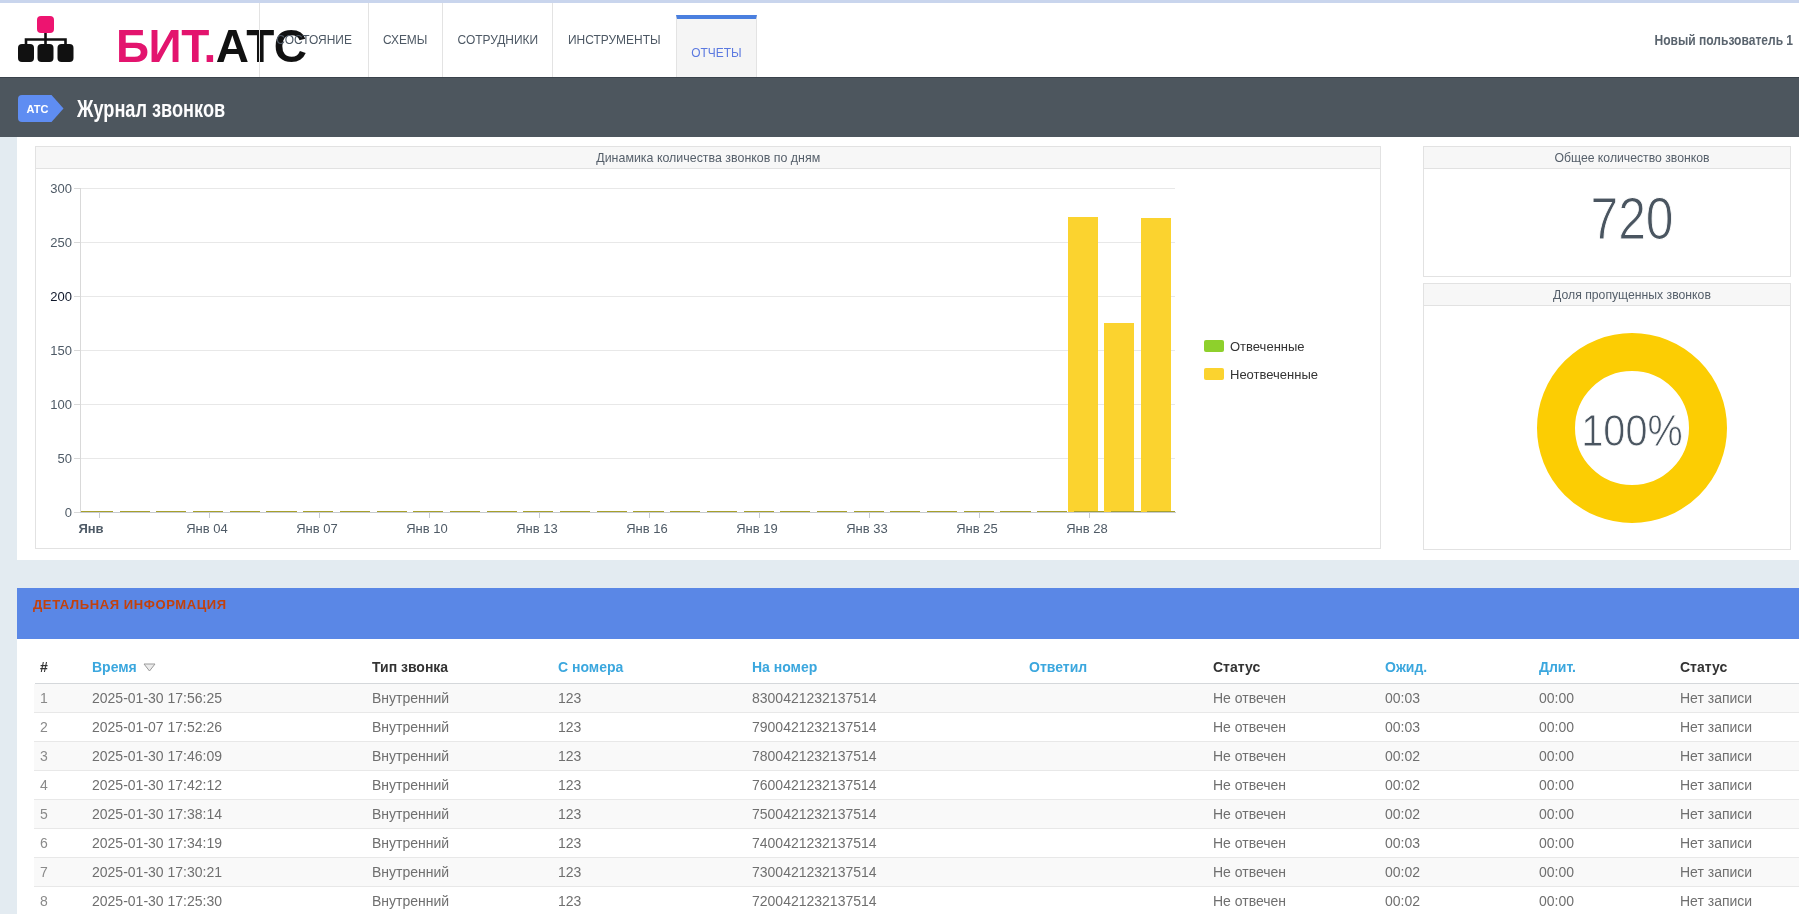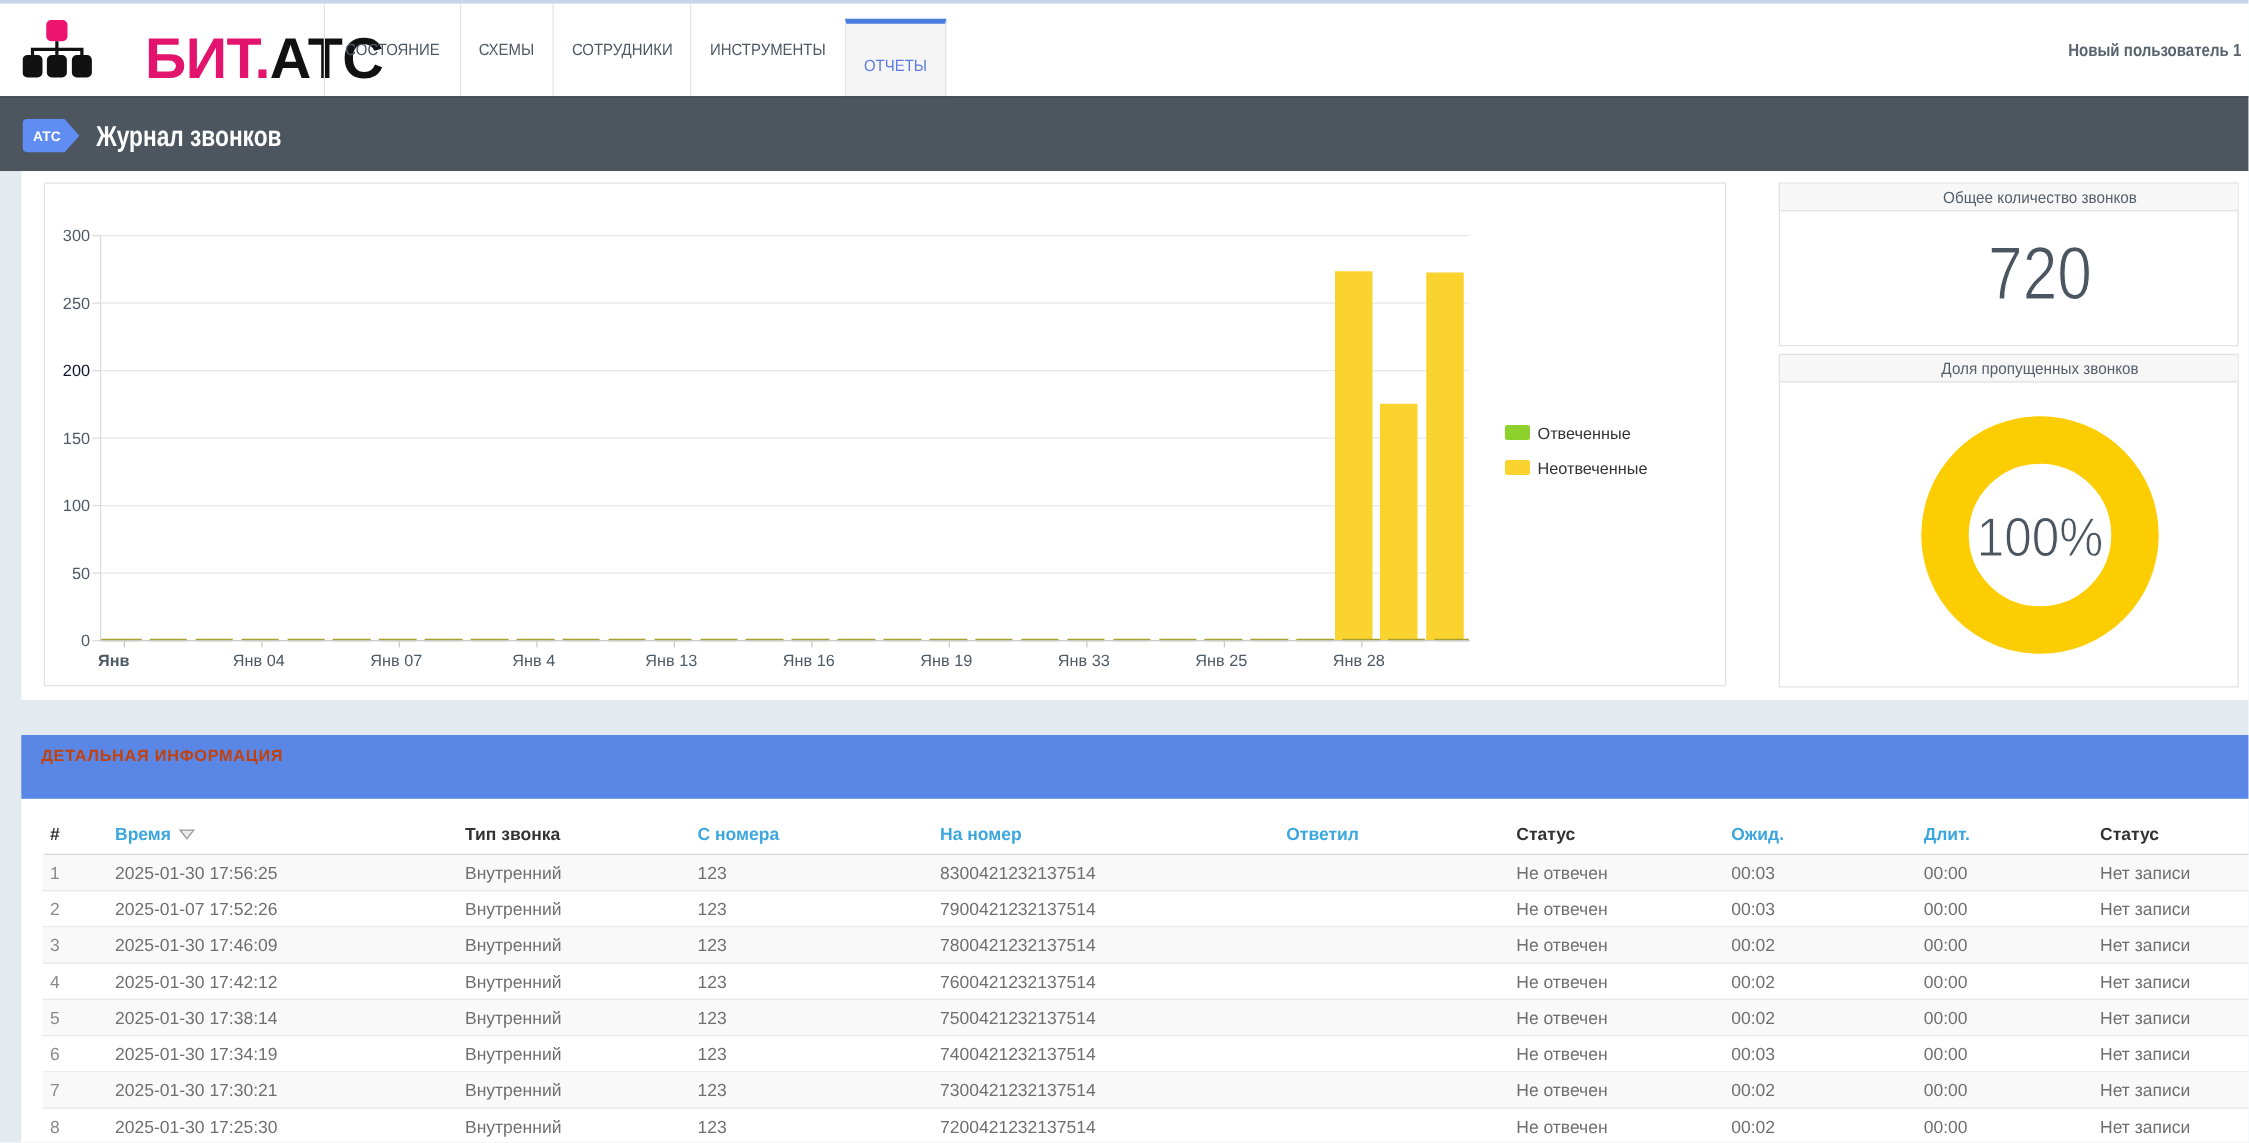--- a/index.html
+++ b/index.html
@@ -41,20 +41,21 @@
     <path d="M4 0 H33.5 L45.5 13.5 L33.5 27 H4 A4 4 0 0 1 0 23 V4 A4 4 0 0 1 4 0 Z" fill="#5f8df2"></path>
     <text x="19.5" y="17.5" font-size="11" font-weight="bold" fill="#fff" text-anchor="middle" font-family="Liberation Sans, sans-serif">АТС</text>
   </svg>
   <div class="abs" style="left:77px;top:96px;font-size:23px;font-weight:700;color:#fdfdfe;transform:scaleX(0.79);transform-origin:0 0;">Журнал звонков</div>
 
   <div class="abs" style="left:0;top:137px;width:1799px;height:777px;background:#e3ebf1;"></div>
 
   <div class="abs" style="left:17px;top:137px;width:1782px;height:423px;background:#fff;"></div>
 
   <div class="abs" style="left:35px;top:146px;width:1346px;height:403px;border:1px solid #e2e2e2;background:#fff;"></div>
+  <div class="abs" style="left:36px;top:147px;width:1344px;height:22px;background:#f7f7f7;border-bottom:1px solid #e2e2e2;line-height:21px;text-align:center;font-size:13px;color:#555f6a;"><span style="display:inline-block;transform:scaleX(0.955);">Динамика количества звонков по дням</span></div>
 
   <div class="abs" style="left:80px;top:188px;width:1095px;height:1px;background:#e8e8e8;"></div>
   <div class="abs" style="left:80px;top:242px;width:1095px;height:1px;background:#e8e8e8;"></div>
   <div class="abs" style="left:80px;top:296px;width:1095px;height:1px;background:#e8e8e8;"></div>
   <div class="abs" style="left:80px;top:350px;width:1095px;height:1px;background:#e8e8e8;"></div>
   <div class="abs" style="left:80px;top:404px;width:1095px;height:1px;background:#e8e8e8;"></div>
   <div class="abs" style="left:80px;top:458px;width:1095px;height:1px;background:#e8e8e8;"></div>
 
   <div class="abs" style="left:80px;top:188px;width:1px;height:325px;background:#d9d9d9;"></div>
   <div class="abs" style="left:74px;top:188px;width:6px;height:1px;background:#d9d9d9;"></div>
@@ -87,21 +88,21 @@
   <div class="abs" style="left:539px;top:513px;width:1px;height:5px;background:#c7cbd0;"></div>
   <div class="abs" style="left:649px;top:513px;width:1px;height:5px;background:#c7cbd0;"></div>
   <div class="abs" style="left:759px;top:513px;width:1px;height:5px;background:#c7cbd0;"></div>
   <div class="abs" style="left:869px;top:513px;width:1px;height:5px;background:#c7cbd0;"></div>
   <div class="abs" style="left:979px;top:513px;width:1px;height:5px;background:#c7cbd0;"></div>
   <div class="abs" style="left:1089px;top:513px;width:1px;height:5px;background:#c7cbd0;"></div>
 
   <div class="abs" style="left:51px;top:521px;width:80px;text-align:center;font-size:13px;font-weight:700;color:#4e5a66;">Янв</div>
   <div class="abs" style="left:167px;top:521px;width:80px;text-align:center;font-size:13px;color:#4e5a66;">Янв 04</div>
   <div class="abs" style="left:277px;top:521px;width:80px;text-align:center;font-size:13px;color:#4e5a66;">Янв 07</div>
-  <div class="abs" style="left:387px;top:521px;width:80px;text-align:center;font-size:13px;color:#4e5a66;">Янв 4</div>
+  <div class="abs" style="left:387px;top:521px;width:80px;text-align:center;font-size:13px;color:#4e5a66;">Янв 10</div>
   <div class="abs" style="left:497px;top:521px;width:80px;text-align:center;font-size:13px;color:#4e5a66;">Янв 13</div>
   <div class="abs" style="left:607px;top:521px;width:80px;text-align:center;font-size:13px;color:#4e5a66;">Янв 16</div>
   <div class="abs" style="left:717px;top:521px;width:80px;text-align:center;font-size:13px;color:#4e5a66;">Янв 19</div>
   <div class="abs" style="left:827px;top:521px;width:80px;text-align:center;font-size:13px;color:#4e5a66;">Янв 33</div>
   <div class="abs" style="left:937px;top:521px;width:80px;text-align:center;font-size:13px;color:#4e5a66;">Янв 25</div>
   <div class="abs" style="left:1047px;top:521px;width:80px;text-align:center;font-size:13px;color:#4e5a66;">Янв 28</div>
 
   <div class="abs" style="left:1204px;top:340px;width:20px;height:12px;border-radius:2px;background:#8ed02c;"></div>
   <div class="abs" style="left:1230px;top:339px;font-size:13px;color:#333;">Отвеченные</div>
   <div class="abs" style="left:1204px;top:368px;width:20px;height:12px;border-radius:2px;background:#fbd32f;"></div>

